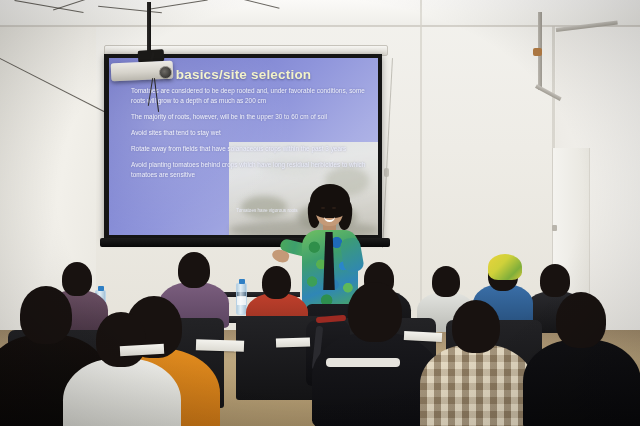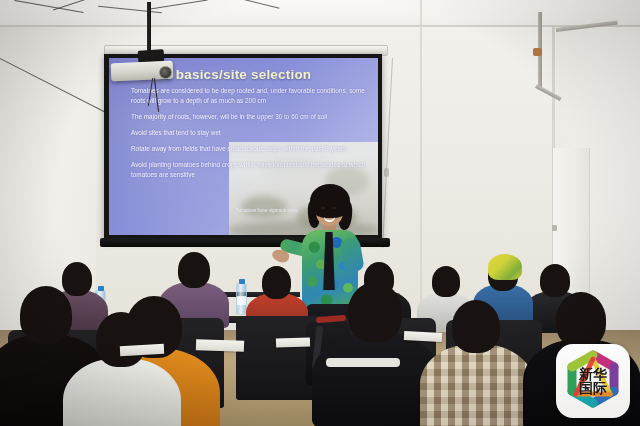--- a/index.html
+++ b/index.html
@@ -545,35 +545,14 @@
       <div class="head"></div>
   </div>
 
   <div class="papers pap1"></div>
   <div class="papers pap2"></div>
   <div class="papers pap3"></div>
   <div class="papers pap4"></div>
 
   <div class="vignette"></div>
 
-  <div class="watermark">
-    <svg class="wm-ring" viewBox="0 0 64 64">
-      <g fill="none" stroke-width="9" stroke-linecap="round">
-        <path d="M32 6 L53 18" stroke="#c4307e"></path>
-        <path d="M53 18 L53 42" stroke="#7b3f9e"></path>
-        <path d="M53 42 L32 54" stroke="#2f6fb5"></path>
-        <path d="M32 54 L11 42" stroke="#1ba1a8"></path>
-        <path d="M11 42 L11 18" stroke="#2fa05a"></path>
-        <path d="M11 18 L32 6" stroke="#9ec53a"></path>
-      </g>
-      <g fill="none" stroke-width="5" stroke-linecap="round" opacity="0.95">
-        <path d="M32 10 L49 45" stroke="#e8c72c"></path>
-        <path d="M49 45 L15 45" stroke="#ef8a22"></path>
-        <path d="M15 45 L32 10" stroke="#e0412f"></path>
-      </g>
-    </svg>
-    <div class="wm-text">
-      <div>新华</div>
-      <div>国际</div>
-    </div>
-  </div>
 
 </div>
 
 </body></html>

